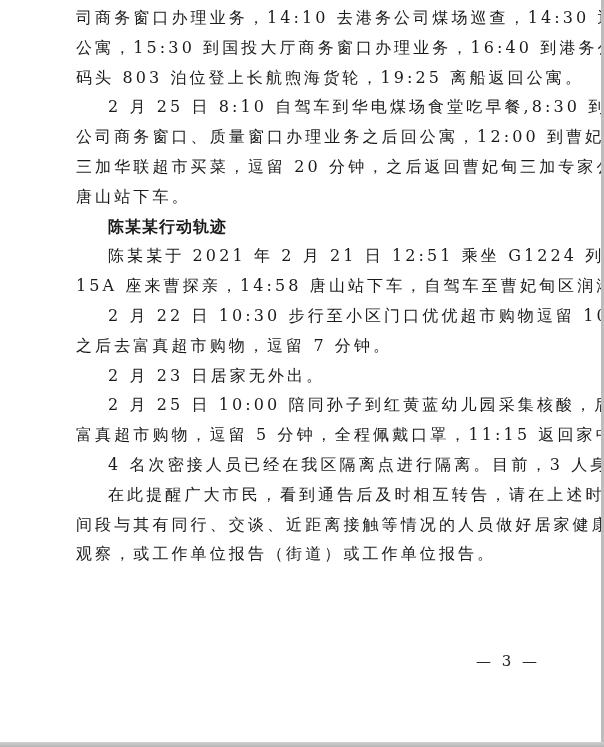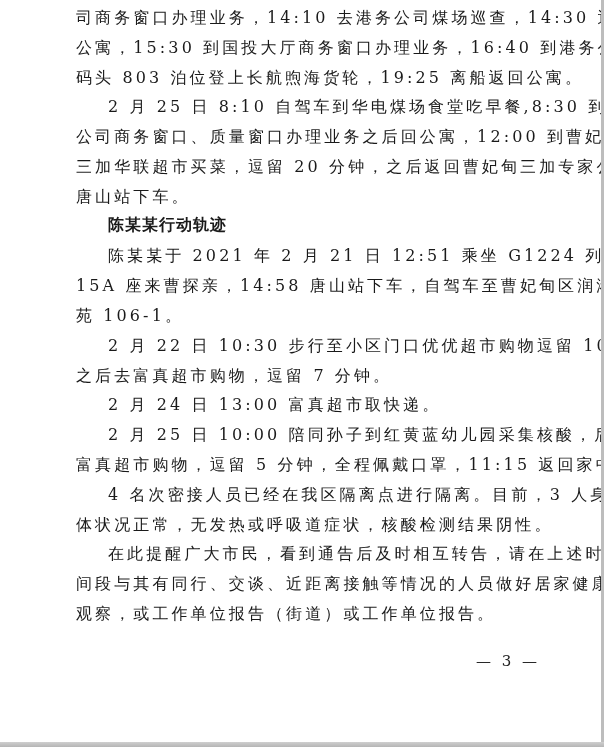--- a/index.html
+++ b/index.html
@@ -25,21 +25,21 @@
     .content {
       position: absolute; left: 76px; top: 3px; width: 452px;
     }
     .line {
       height: 29.8px; line-height: 29.8px;
       font-size: 16px; white-space: nowrap;
       letter-spacing: 3.1px;
     }
     .indent { padding-left: 32px; }
     .heading {
-      font-family: Liberation Mono, monospace;
+      font-family: Liberation Sans, sans-serif;
       font-weight: bold; letter-spacing: 1px; padding-left: 32px;
     }
     .pagenum {
       position: absolute; left: 476px; top: 652px;
       font-size: 15px; letter-spacing: 3px; color: #222;
     }
   </style>
 </head>
 <body>
 
@@ -57,41 +57,39 @@
       <div class="line">公司商务窗口、质量窗口办理业务之后回公寓，12:00 到曹妃甸</div>
       <div class="line">三加华联超市买菜，逗留 20 分钟，之后返回曹妃甸三加专家公</div>
       <div class="line">唐山站下车。</div>
     </div>
 
     <div class="line heading">陈某某行动轨迹</div>
 
     <div>
       <div class="line indent">陈某某于 2021 年 2 月 21 日 12:51 乘坐 G1224 列车 10 车，</div>
       <div class="line">15A 座来曹探亲，14:58 唐山站下车，自驾车至曹妃甸区润港嘉</div>
-      <div class="line">苑 106-1。</div>
     </div>
 
     <div>
       <div class="line indent">2 月 22 日 10:30 步行至小区门口优优超市购物逗留 10 分钟，</div>
       <div class="line">之后去富真超市购物，逗留 7 分钟。</div>
     </div>
 
+    <div>
+      <div class="line indent">2 月 23 日居家无外出。</div>
+    </div>
 
-    <div>
-      <div class="line indent">2 月 24 日 13:00 富真超市取快递。</div>
-    </div>
 
     <div>
       <div class="line indent">2 月 25 日 10:00 陪同孙子到红黄蓝幼儿园采集核酸，后去</div>
       <div class="line">富真超市购物，逗留 5 分钟，全程佩戴口罩，11:15 返回家中。</div>
     </div>
 
     <div>
       <div class="line indent">4 名次密接人员已经在我区隔离点进行隔离。目前，3 人身</div>
-      <div class="line">体状况正常，无发热或呼吸道症状，核酸检测结果阴性。</div>
     </div>
 
     <div>
       <div class="line indent">在此提醒广大市民，看到通告后及时相互转告，请在上述时</div>
       <div class="line">间段与其有同行、交谈、近距离接触等情况的人员做好居家健康</div>
       <div class="line">观察，或工作单位报告（街道）或工作单位报告。</div>
     </div>
 
   </div>
 

